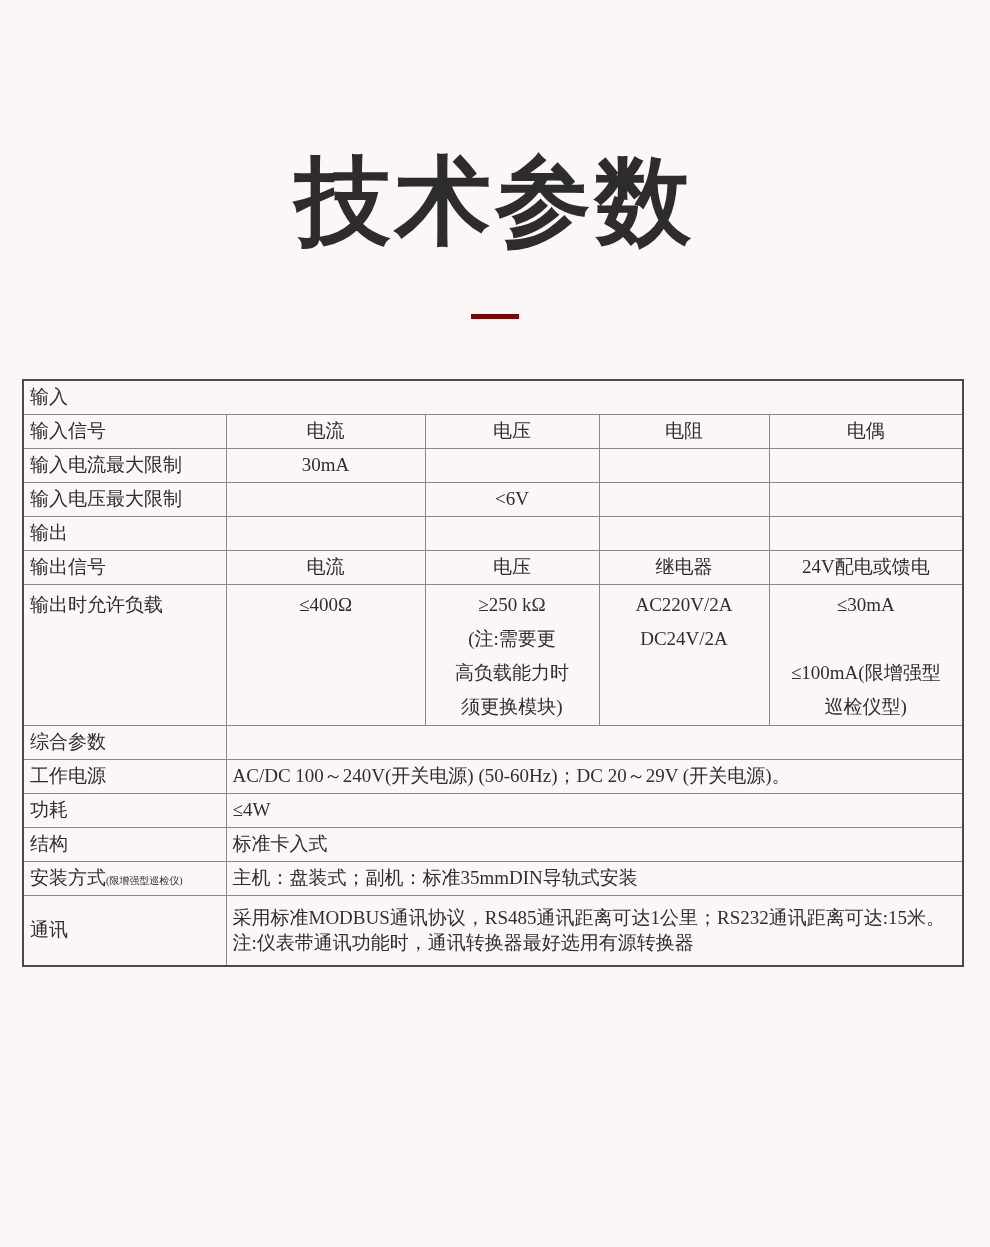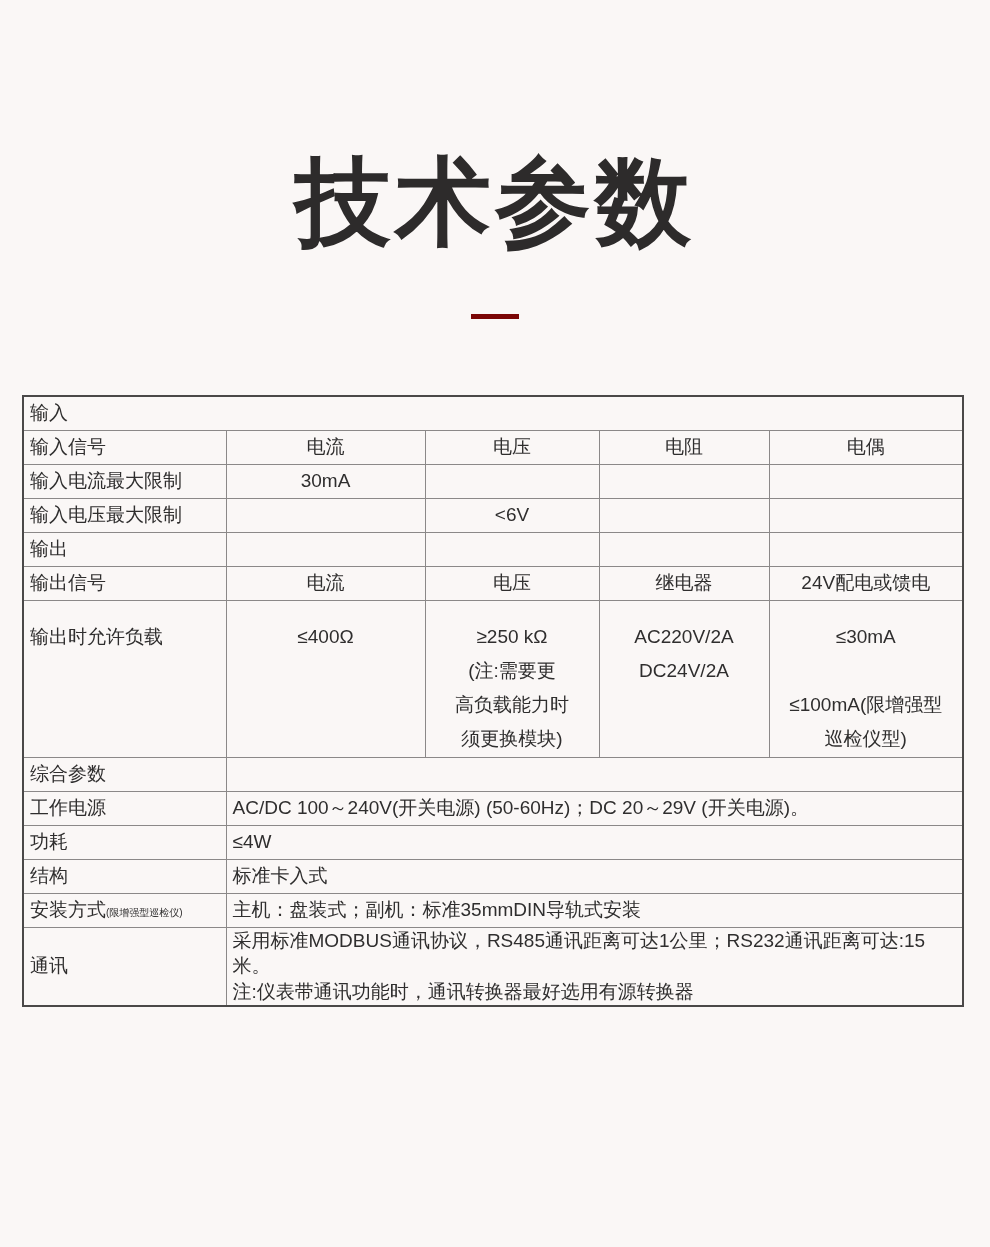--- a/index.html
+++ b/index.html
@@ -3,57 +3,57 @@
 <meta charset="utf-8">
 <style>
   html,body{margin:0;padding:0;}
   body{
     width:990px;height:1247px;
     background:#faf7f6;
     font-family:"Liberation Sans","DejaVu Sans",sans-serif;
     color:#2f2e2e;
     overflow:hidden;
   }
-  .sheet{position:relative;width:990px;height:1247px;}
+  .sheet{position:relative;width:990px;height:1247px;font-family:Liberation Serif, serif;}
   .page-title{
     margin:0;
     padding-top:150px;
     text-align:center;
     font-size:96px;
     font-weight:900;
     letter-spacing:4px;
     line-height:1.08;
     color:#2d2b2b;
   }
   .title-divider{
     width:48px;height:5px;
     margin:60px auto 0;
     background:#7b0606;
   }
   table.spec{
     border-collapse:collapse;
     table-layout:fixed;
     width:940px;
-    margin:76px 0 0 22px;
+    margin:60px 0 0 22px;
     font-size:19px;
     color:#2f2e2e;
     border:2px solid #4a4848;
     background:transparent;
   }
   table.spec td{
     border:1px solid #8b8888;
     padding:0 6px;
     height:33px;
     line-height:1.35;
     vertical-align:middle;
     overflow:hidden;
   }
   td.lab{text-align:left;}
   td.val{text-align:center;}
-  tr.tall td{height:137px;vertical-align:top;padding-top:19px;}
+  tr.tall td{height:137px;vertical-align:top;padding-top:3px;}
   tr.tall td.pre, tr.tall td{line-height:34px;}
   tr.last td{height:69px;}
   .pre{white-space:pre-line;line-height:34px;}
   .note{font-size:10px;}
 </style>
 </head>
 <body>
 
 <div class="sheet">
 

